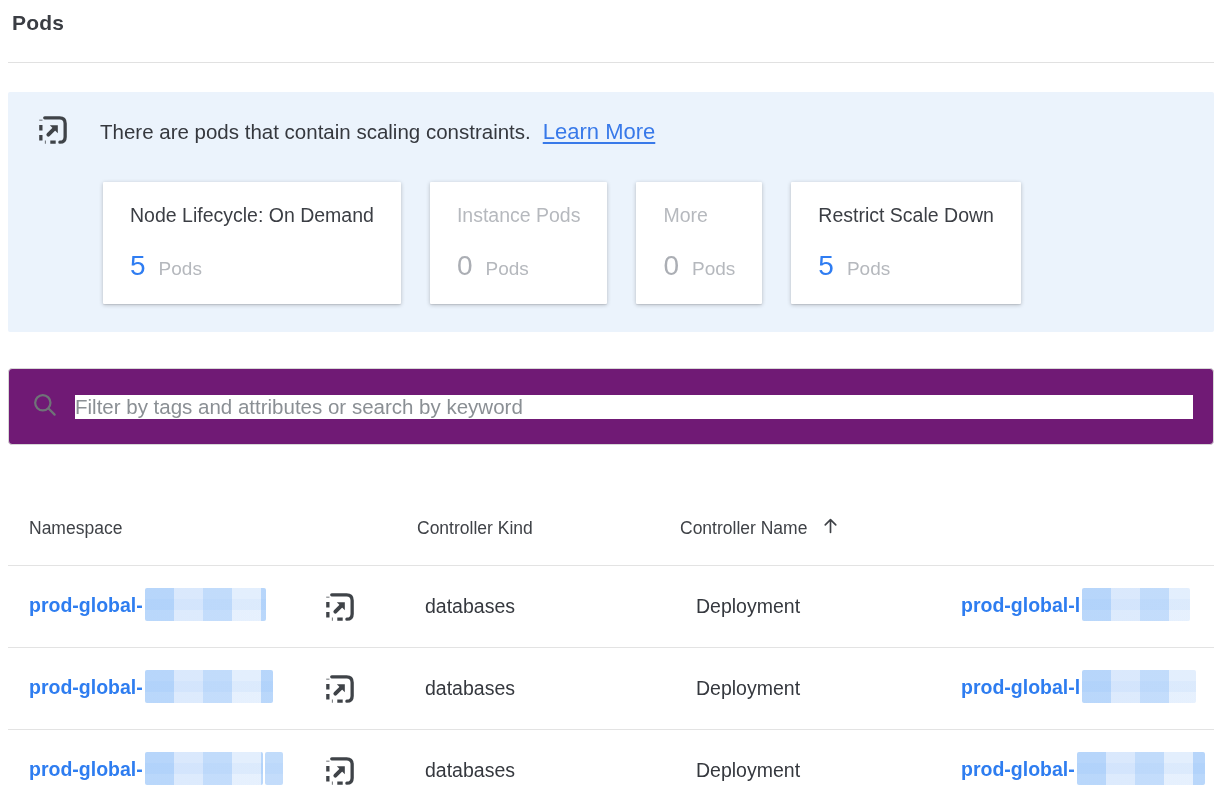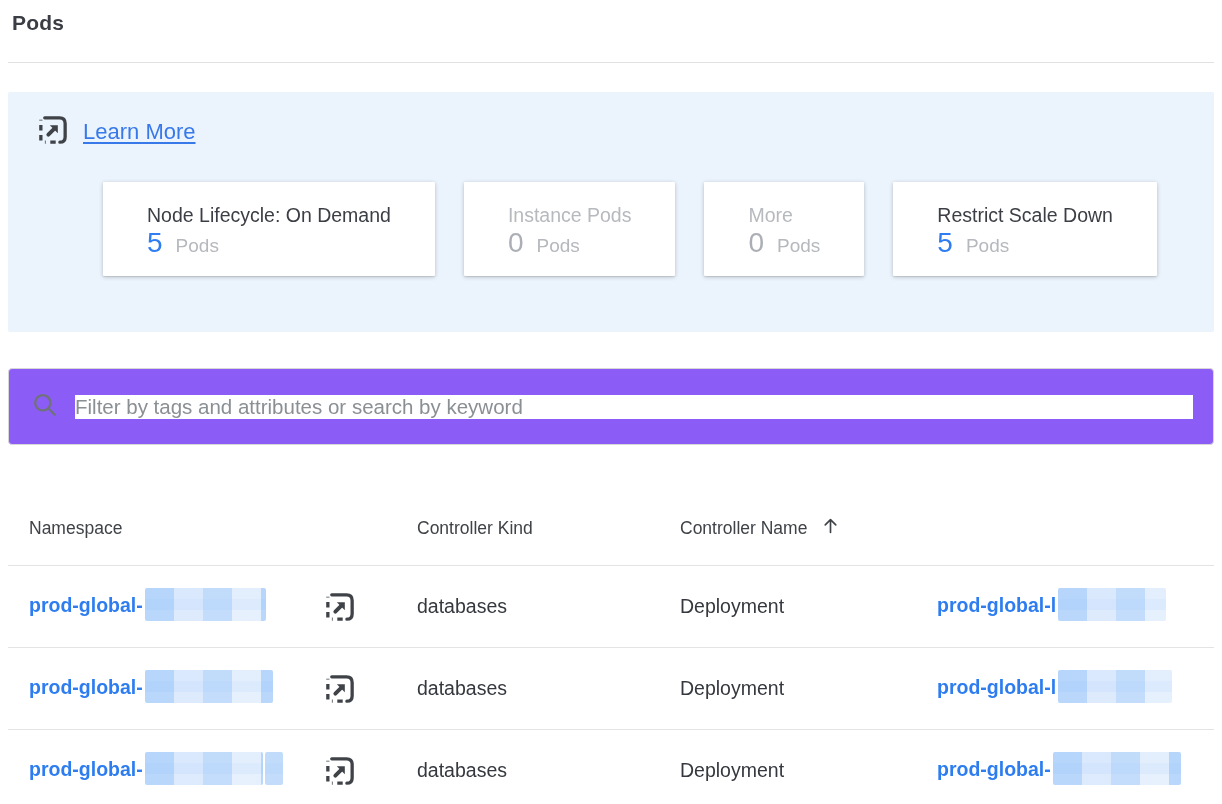--- a/index.html
+++ b/index.html
@@ -24,53 +24,53 @@
   }
   .banner-top { display: flex; align-items: center; }
   .scale-icon { color: #3F4348; flex: none; }
   .banner-msg { margin-left: 29px; font-size: 20.5px; color: #35383E; }
   .banner-link {
     margin-left: 12px; font-size: 22px; color: #3879E9;
     text-decoration: underline; text-underline-offset: 3px; cursor: pointer;
   }
   .cards { display: flex; gap: 29px; margin: 30px 0 0 68px; }
   .card {
-    background: #fff; height: 94px; padding: 22px 44px;
+    background: #fff; height: 122px; padding: 22px 27px;
     box-shadow: 0 1px 4px rgba(0,0,0,.22), 0 1px 1px rgba(0,0,0,.08);
     display: flex; flex-direction: column; justify-content: space-between;
     cursor: pointer; border-radius: 1px;
   }
   .card-label { font-size: 19.5px; color: #3B3E44; white-space: nowrap; }
   .card-count-row { display: flex; align-items: baseline; gap: 13px; }
   .card-count { font-size: 28px; color: #2F7DF2; }
   .card-unit { font-size: 19px; color: #B5B8BD; }
   .card--muted .card-label { color: #B6B9BE; }
   .card--muted .card-count { color: #ABAEB4; }
 
   
   .searchbar {
     margin-top: 36px; height: 77px; border: 1px solid #D7D7D7; border-radius: 4px;
-    display: flex; align-items: center; padding: 0 20px 0 22px; background: #8b5cf6;
+    display: flex; align-items: center; padding: 0 20px 0 22px; background: #701a75;
   }
   .search-icon { color: #6F7378; flex: none; }
   .search-input {
     border: none; outline: none; flex: 1; margin-left: 17px;
     font-size: 20.5px; color: #383B41;
     font-family: "Liberation Sans", "DejaVu Sans", sans-serif;
   }
   .search-input::placeholder { color: #8A8F94; opacity: 1; }
 
   
   .pods-table { margin-top: 48px; }
   .t-grid { display: grid; grid-template-columns: 409px 263px 257px 1fr; align-items: center; }
   .thead { padding: 22px 0 24px 0; border-bottom: 1px solid #E3E3E3; }
   .th { font-size: 17.5px; color: #3F4247; display: flex; align-items: center; cursor: pointer; }
   .th:first-child, .cell:first-child { padding-left: 21px; }
   .sort-icon { margin-left: 13px; color: #3F4247; }
-  .trow { height: 82px; border-bottom: 1px solid #E3E3E3; position: relative; }
+  .trow { height: 82px; border-bottom: 1px solid #E3E3E3; position: relative; gap: 8px; }
   .cell { font-size: 19.5px; color: #35383E; white-space: nowrap; }
   .pod-link { font-size: 19.5px; font-weight: 600; color: #2E7DF0; text-decoration: none; cursor: pointer; }
   .row-scale-icon { position: absolute; left: 314px; top: 23px; color: #3F4348; cursor: pointer; }
 
   
   .redact {
     display: inline-block; height: 33px; vertical-align: middle;
     margin-left: 2px; border-radius: 2px; position: relative; top: -2px;
     background-color: #E3EEFD;
     background-image:
@@ -97,20 +97,21 @@
   <section class="banner">
     <div class="banner-top">
       <span class="scale-icon icon-slot">
   <svg width="36" height="36" viewBox="0 0 24 24" fill="none" stroke="currentColor" stroke-width="2.2">
     <path d="M6.5 3.9 H16.4 Q20.1 3.9 20.1 7.6 V16.6 Q20.1 20.1 16.6 20.1" stroke-linecap="round"></path>
     <path d="M13.8 20.1 H6.6 M3.9 19 V5.2" stroke-dasharray="3.6 3.1" stroke-linecap="butt"></path>
     <path d="M8.9 15.1 L12.6 11.4" stroke-width="2.6" stroke-linecap="round"></path>
     <path d="M9.9 8.8 H15.2 V14.1 Z" fill="currentColor" stroke="none"></path>
   </svg>
 </span>
+      <span class="banner-msg">There are pods that contain scaling constraints.</span>
       <a class="banner-link">Learn More</a>
     </div>
     <div class="cards">
       <div class="card">
         <div class="card-label">Node Lifecycle: On Demand</div>
         <div class="card-count-row">
           <span class="card-count">5</span>
           <span class="card-unit">Pods</span>
         </div>
       </div>

